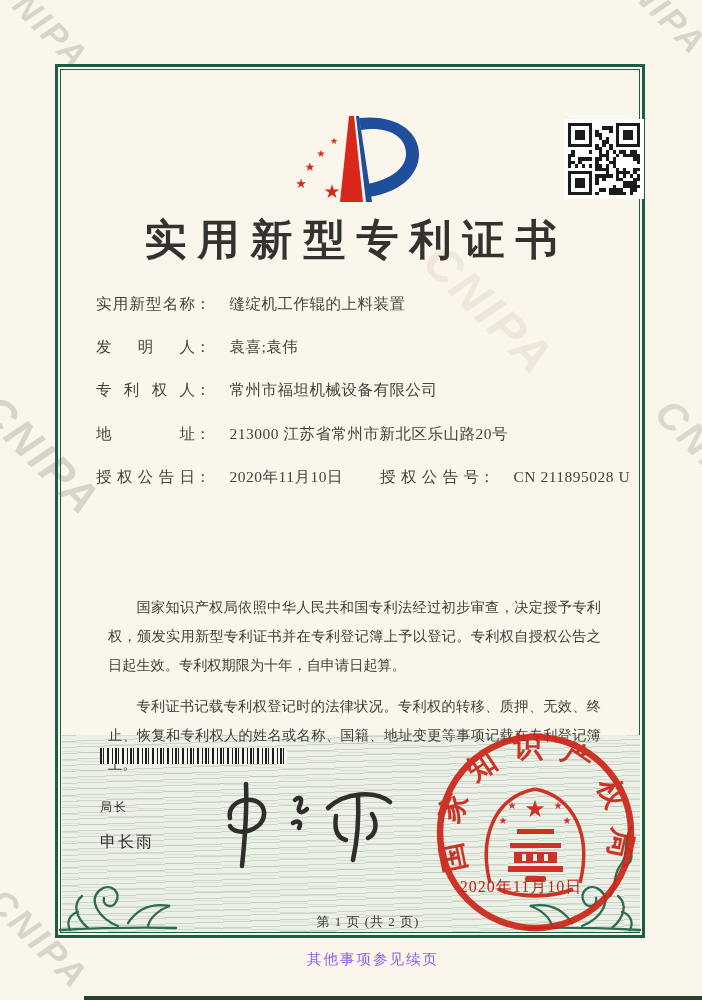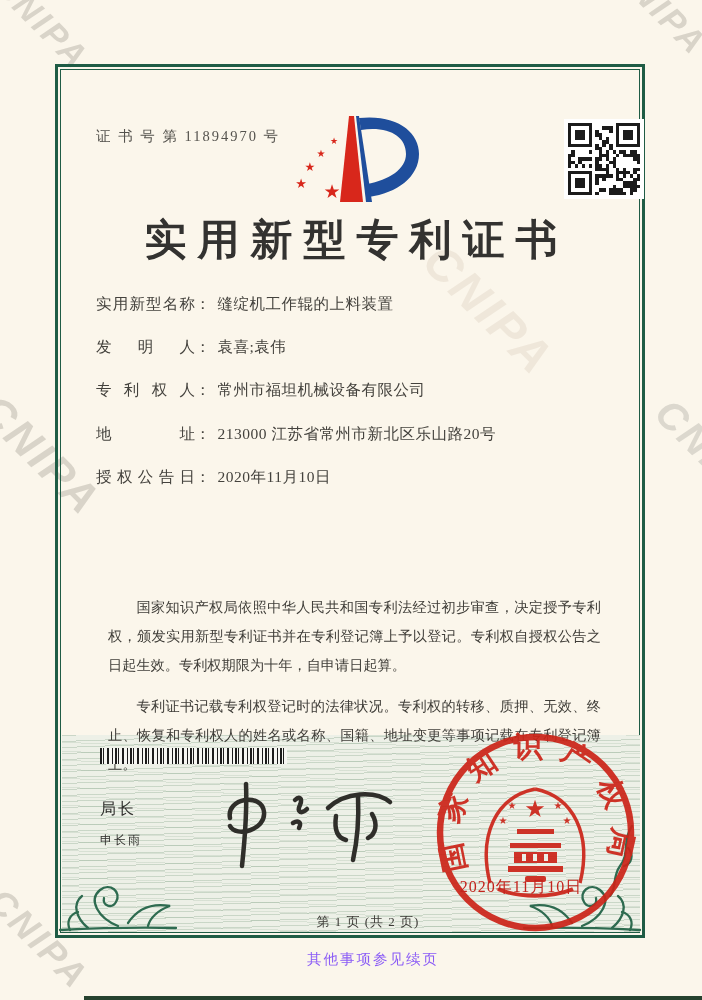--- a/index.html
+++ b/index.html
@@ -25,34 +25,34 @@
   .logo{position:absolute;left:285px;top:110px;width:140px;height:97px;z-index:2;}
   .qr{position:absolute;left:564px;top:119px;width:80px;height:80px;background:#fff;padding:0;z-index:2;}
   .qr svg{display:block;margin:4px;}
 
   .title{position:absolute;left:0;right:0;top:212px;text-align:center;font-size:42px;font-weight:bold;
          color:#333230;letter-spacing:11px;text-indent:11px;z-index:2;}
 
   .rows{position:absolute;left:96px;top:294px;width:520px;z-index:2;}
   .row{height:43.2px;font-size:15.5px;color:#44423d;white-space:nowrap;}
   .row .lbl{display:inline-block;width:99px;text-align:justify;text-align-last:justify;vertical-align:top;}
-  .row .val{margin-left:7px;letter-spacing:0.5px;font-family:Liberation Serif, serif;}
+  .row .val{margin-left:19px;letter-spacing:0.5px;font-family:Liberation Serif, serif;}
   .grant-right{position:absolute;left:284px;top:0;}
 
   .paras{position:absolute;left:96px;top:581px;width:517px;z-index:2;font-size:14.2px;line-height:29px;
          color:#3f3d38;text-align:justify;}
   .paras p{margin:12px;text-indent:2em;}
 
   .barcode{position:absolute;left:100px;top:748px;width:187px;height:16px;z-index:2;
      background:repeating-linear-gradient(90deg,#1c1c1c 0 2px,#f6f6f2 2px 3px,#1c1c1c 3px 4px,#f6f6f2 4px 7px,#1c1c1c 7px 9px,#f6f6f2 9px 12px,#1c1c1c 12px 13px,#f6f6f2 13px 15px);}
 
   .sig-title{position:absolute;left:100px;top:799px;font-family:"Liberation Sans", sans-serif;
-             font-size:16px;color:#2e2d2b;letter-spacing:2px;z-index:2;}
+             font-size:12px;color:#2e2d2b;letter-spacing:2px;z-index:2;}
   .sig-name{position:absolute;left:100px;top:832px;font-family:"Liberation Sans", sans-serif;
-            font-size:12px;color:#2e2d2b;letter-spacing:2px;z-index:2;}
+            font-size:16px;color:#2e2d2b;letter-spacing:2px;z-index:2;}
   .sig-script{position:absolute;left:200px;top:778px;z-index:2;}
 
   .ornament{position:absolute;z-index:2;}
   .seal{position:absolute;left:428px;top:725px;width:215px;height:215px;z-index:3;opacity:0.92;}
   .seal-date{position:absolute;left:440px;top:877px;width:162px;text-align:center;font-size:16px;
              color:#c3231c;letter-spacing:1px;z-index:4;white-space:nowrap;}
 
   .page-num{position:absolute;left:268px;top:913px;width:200px;text-align:center;font-size:13px;
             color:#3c3a36;z-index:2;letter-spacing:1px;}
   .footer-note{position:absolute;left:0;right:0;top:950px;text-align:center;text-indent:44px;
@@ -70,21 +70,20 @@
   <div class="wm" style="left:408px;top:282px;font-size:48px;color:#efe7da;">CNIPA</div>
   <div class="wm" style="left:642px;top:432px;font-size:40px;color:#dcd8ce;">CNIPA</div>
   <div class="wm" style="left:-24px;top:918px;font-size:36px;color:#d9d4c9;">CNIPA</div>
 
   <div class="frame">
     <div class="frame-inner"></div>
   </div>
 
   <div class="guilloche"></div>
 
-  <div class="cert-no">证 书 号 第 11894970 号</div>
 
   <div class="logo">
     <svg width="140" height="97" viewBox="0 0 140 97">
       <path d="M74,8 C112,4 134,22 134,44 C134,67 112,83 84,87 L82,74 C104,70 121,59 121,44 C121,26 103,16 76,20 Z" fill="#1f4e9c"></path>
       <polygon points="64,6 69,6 78,92 55,92" fill="#d8271b"></polygon>
       <polygon points="71,6 74,6 87,92 81,92" fill="#1f4e9c"></polygon>
       <g fill="#d8271b" font-family="'DejaVu Sans', sans-serif" text-anchor="middle">
         <text x="49" y="34" font-size="9">★</text>
         <text x="36" y="47" font-size="10">★</text>
         <text x="25" y="61" font-size="12">★</text>
@@ -326,20 +325,23 @@
       <span class="lbl">发明人</span><span>：</span><span class="val">袁喜;袁伟</span>
     </div>
     <div class="row">
       <span class="lbl">专利权人</span><span>：</span><span class="val">常州市福坦机械设备有限公司</span>
     </div>
     <div class="row">
       <span class="lbl">地址</span><span>：</span><span class="val">213000 江苏省常州市新北区乐山路20号</span>
     </div>
     <div class="row" style="position:relative;">
       <span class="lbl">授权公告日</span><span>：</span><span class="val">2020年11月10日</span>
+      <span class="grant-right">
+        <span class="lbl">授权公告号</span><span>：</span><span class="val">CN 211895028 U</span>
+      </span>
     </div>
   </div>
 
   <div class="paras">
     <p>国家知识产权局依照中华人民共和国专利法经过初步审查，决定授予专利权，颁发实用新型专利证书并在专利登记簿上予以登记。专利权自授权公告之日起生效。专利权期限为十年，自申请日起算。</p>
     <p>专利证书记载专利权登记时的法律状况。专利权的转移、质押、无效、终止、恢复和专利权人的姓名或名称、国籍、地址变更等事项记载在专利登记簿上。</p>
   </div>
 
   <div class="barcode"></div>
 

